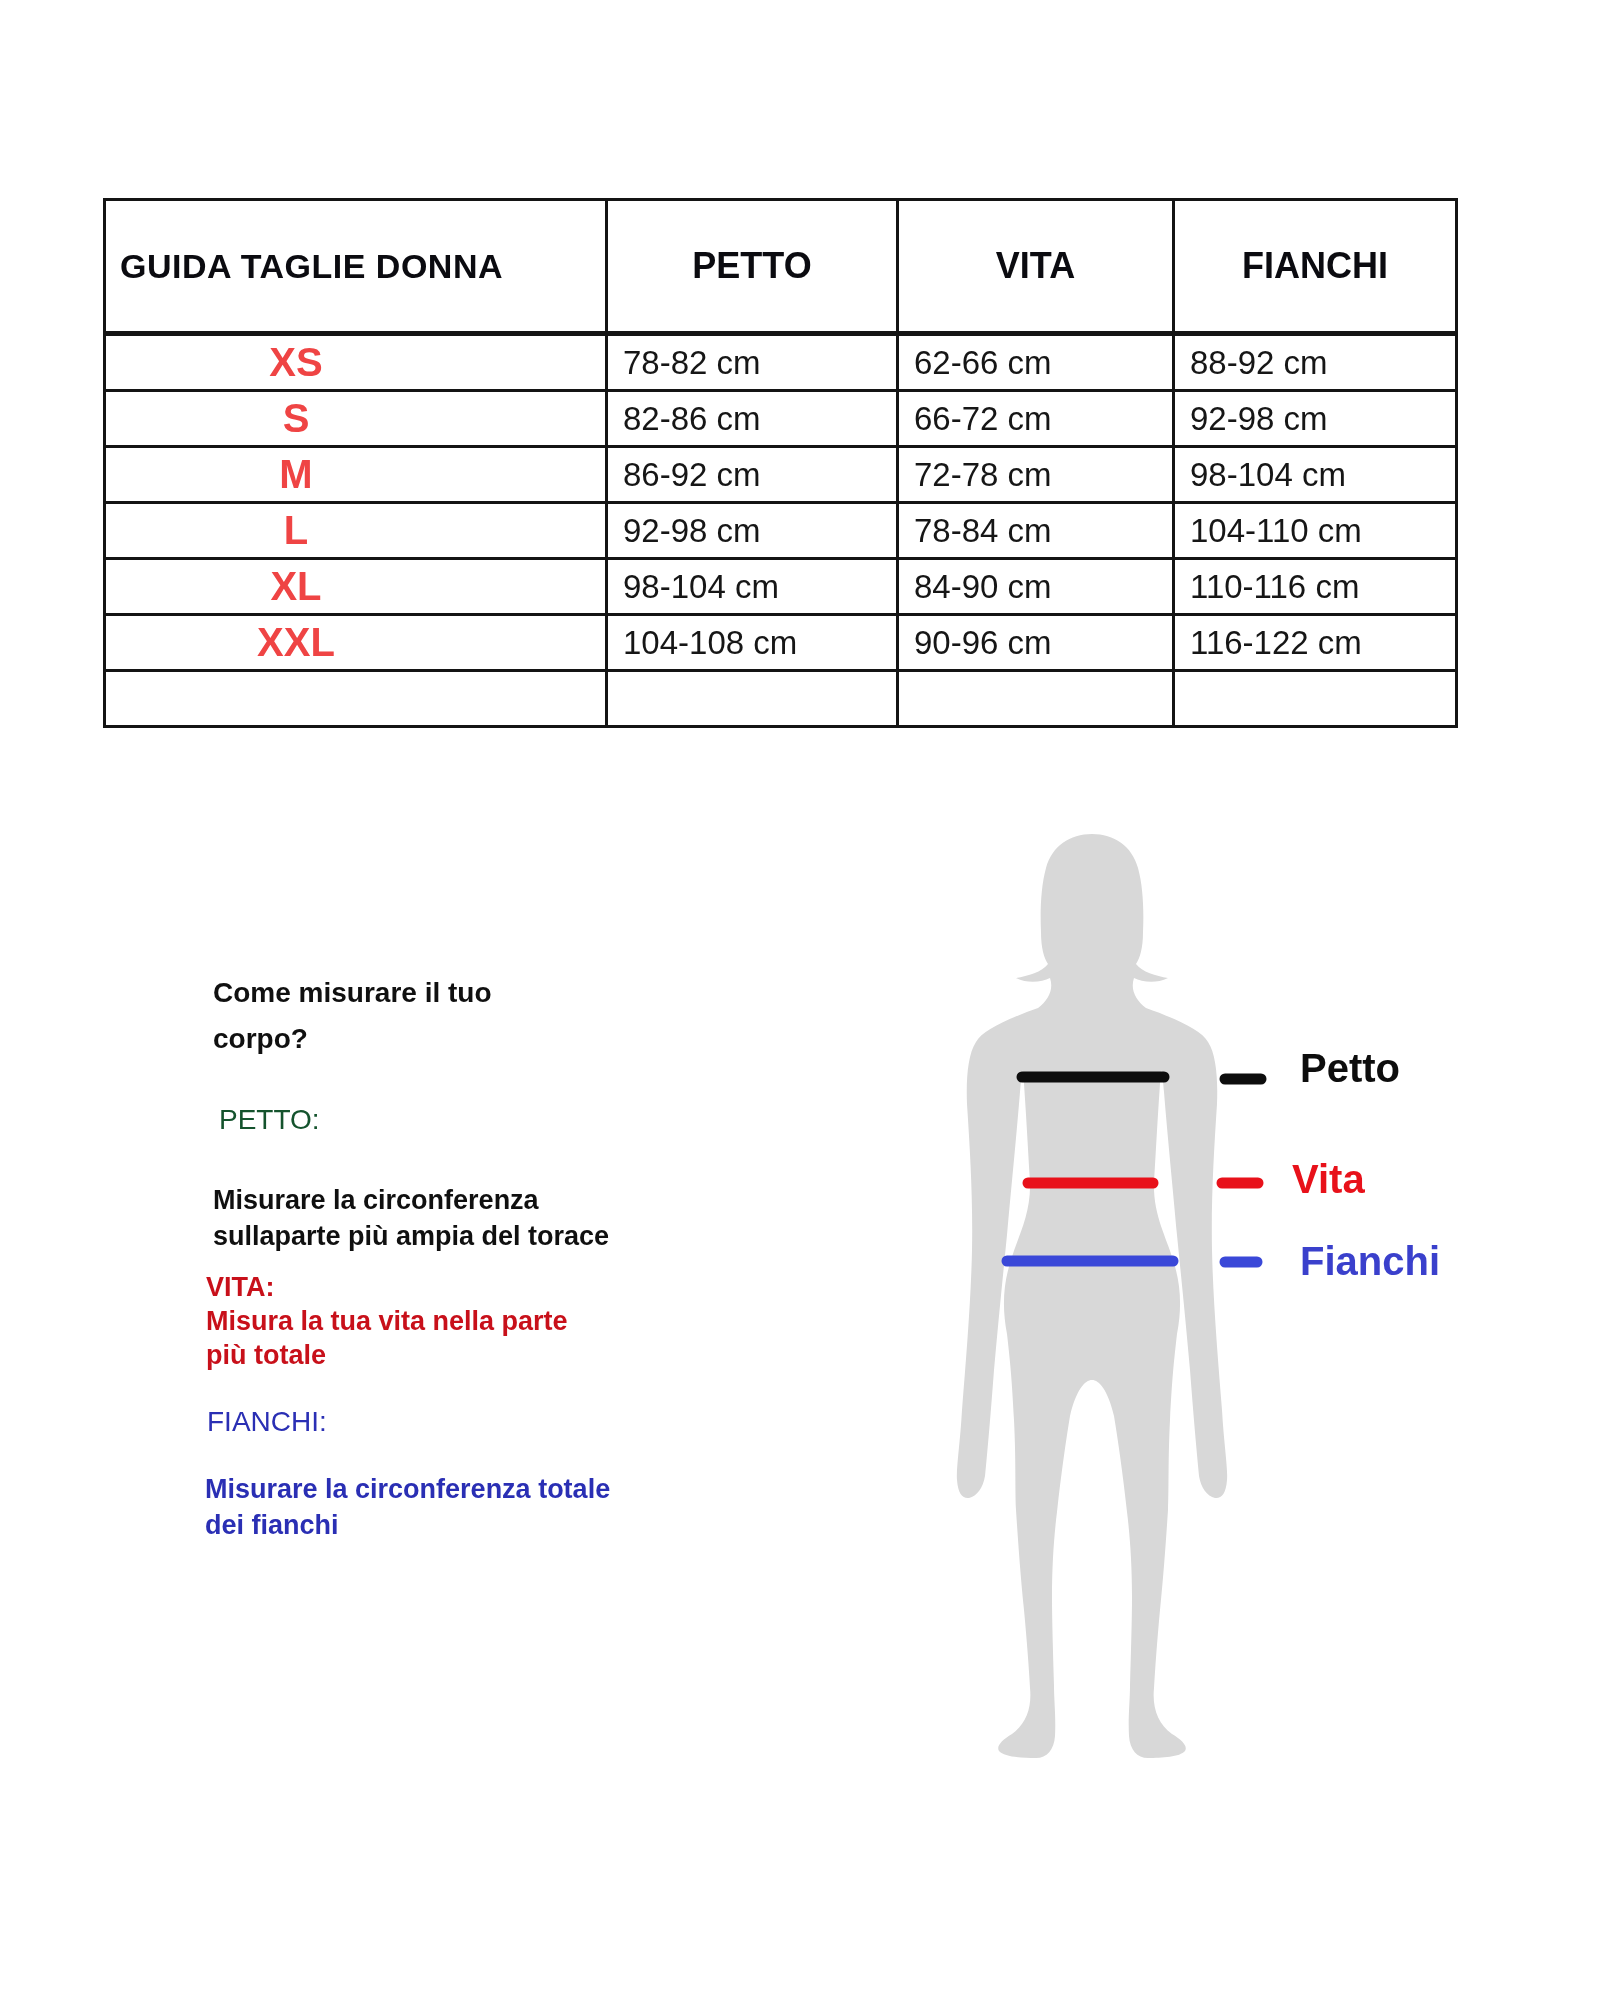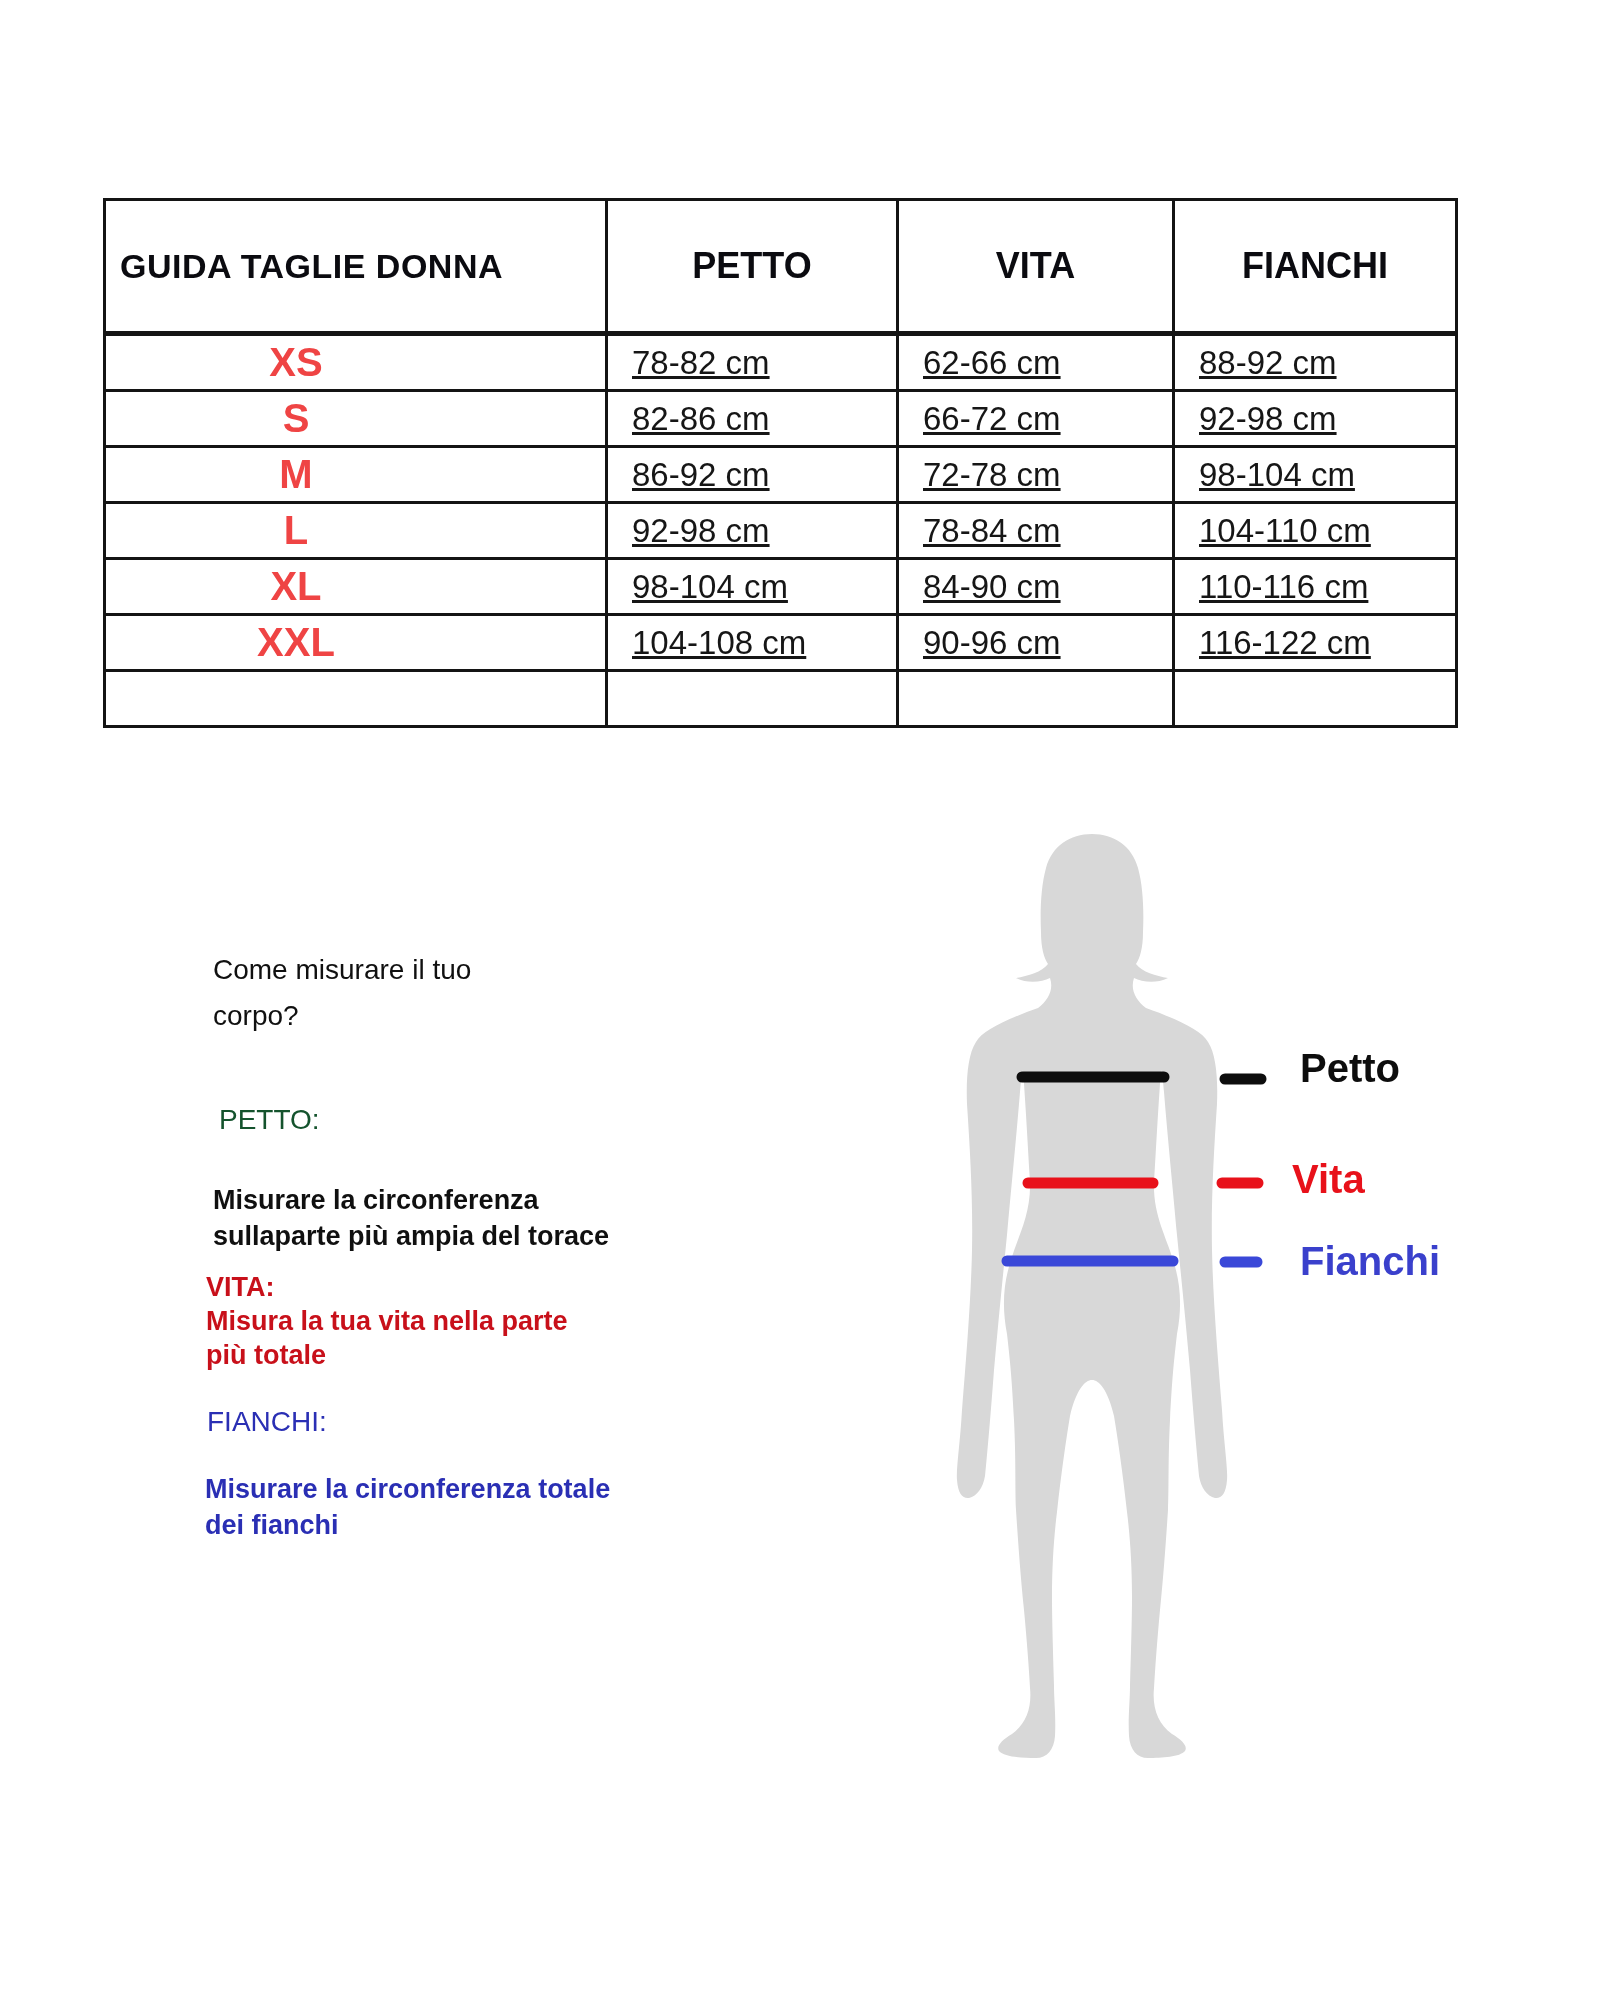--- a/index.html
+++ b/index.html
@@ -13,24 +13,24 @@
     border-collapse:collapse;table-layout:fixed;
   }
   .size-table td,.size-table th{
     border:3px solid #141414;background:#ffffff;overflow:hidden;white-space:nowrap;
   }
   .size-table tr.header-row th{height:128px;border-bottom:5px solid #141414;}
   .size-table tr.data-row td{height:51px;}
   .th-guide{font-size:34px;font-weight:bold;letter-spacing:.5px;padding:0 120px 0 14px;color:#0b0b10;}
   .th-col{font-size:36px;font-weight:bold;text-align:center;color:#0b0b10;}
   .td-size{font-size:40px;font-weight:bold;text-align:center;padding-right:120px;color:#ef4444;}
-  .td-val{font-size:33px;font-weight:400;text-align:left;padding-left:24px;color:#161616;text-decoration:underline;}
+  .td-val{font-size:33px;font-weight:400;text-align:left;padding-left:15px;color:#161616;}
   
   .abs{position:absolute;}
-  .intro{left:213px;top:947px;font-size:28px;font-weight:normal;line-height:46px;color:#101010;}
+  .intro{left:213px;top:970px;font-size:28px;font-weight:bold;line-height:46px;color:#101010;}
   .petto-label{left:219px;top:1104px;font-size:28px;font-weight:400;color:#14532d;}
   .petto-lines{left:213px;top:1158px;font-size:27px;font-weight:bold;line-height:36px;color:#101010;margin-top:24px;}
   .vita-block{left:206px;top:1270px;font-size:27px;font-weight:bold;line-height:34px;color:#c8101a;}
   .fianchi-label{left:207px;top:1406px;font-size:28px;font-weight:400;color:#2a2fb4;}
   .fianchi-lines{left:205px;top:1471px;font-size:27px;font-weight:bold;line-height:36px;color:#2a2fb4;}
   
   .legend-label{position:absolute;font-weight:bold;font-size:40px;}
   .legend-petto{left:1300px;top:1046px;color:#0d0d0d;}
   .legend-vita{left:1292px;top:1157px;color:#e8111a;}
   .legend-fianchi{left:1300px;top:1239px;color:#3a40cc;}

